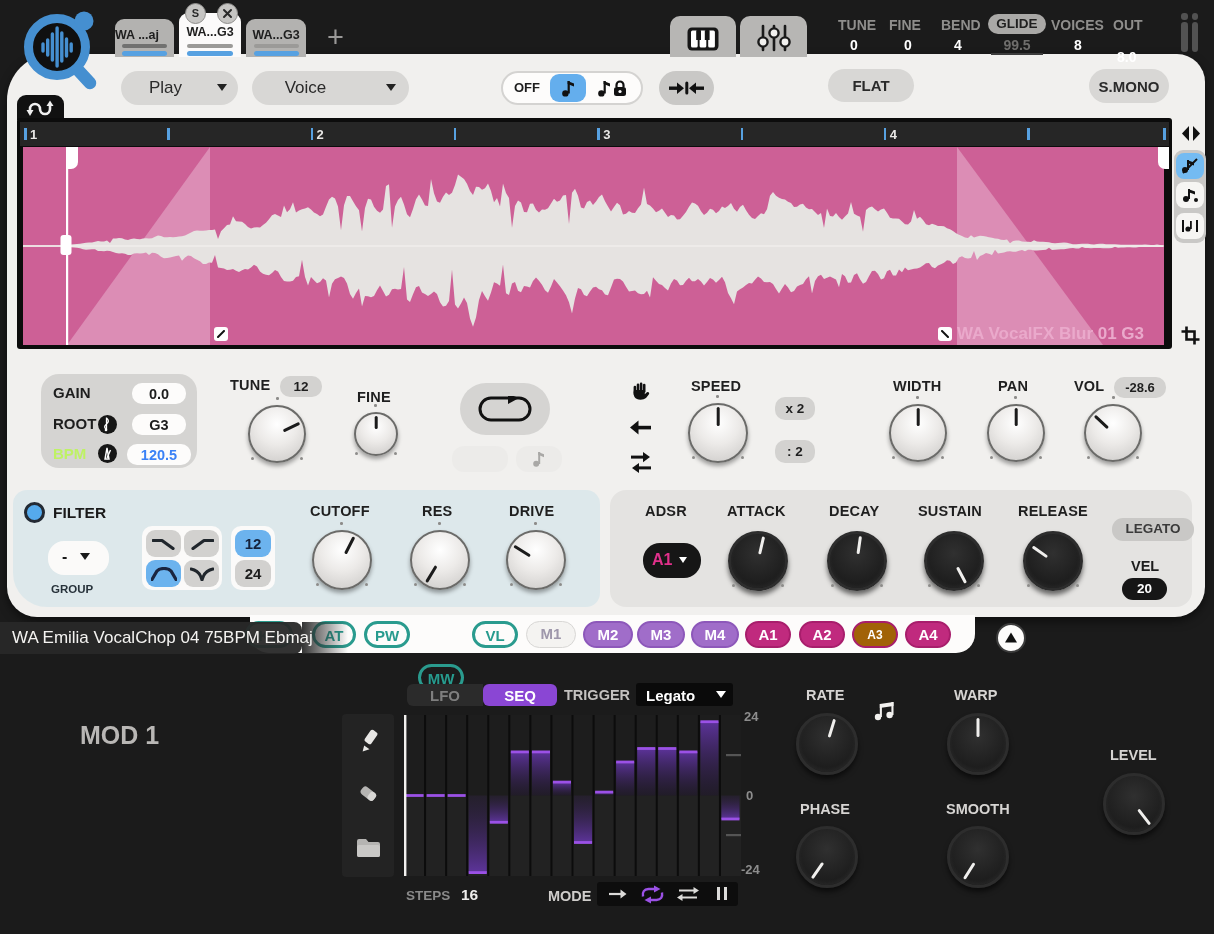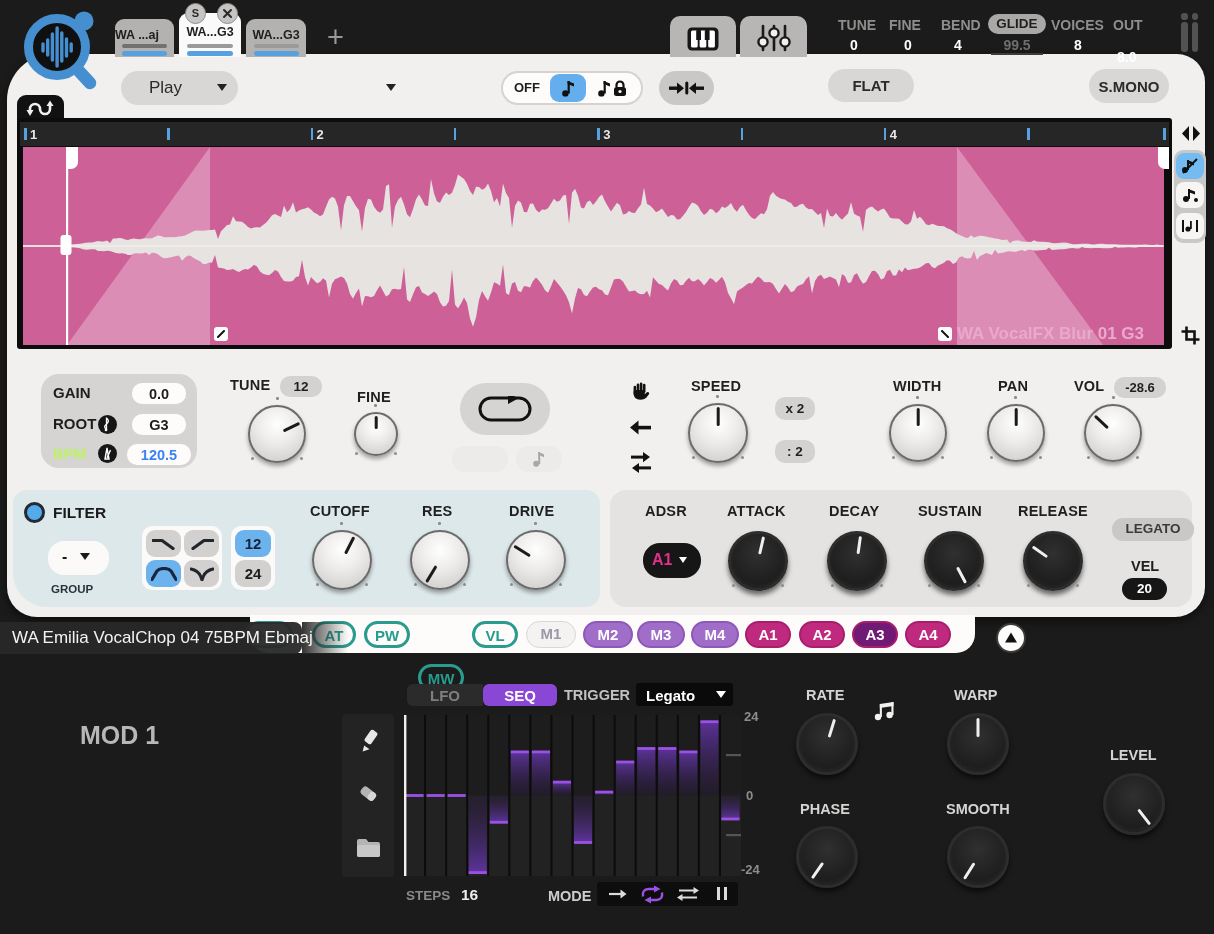--- a/index.html
+++ b/index.html
@@ -97,20 +97,23 @@
 <div class="abs b" style="left:1117px; top:37px; font-size:14px; color:#fff;margin-top:12px;">8.0</div>
 <div class="abs" style="left:1181px; top:13px; width:6.5px; height:7px; background:#525252; border-radius:3px;"></div>
 <div class="abs" style="left:1181px; top:22px; width:6.5px; height:30px; background:#525252; border-radius:3.2px;"></div>
 <div class="abs" style="left:1191.5px; top:13px; width:6.5px; height:7px; background:#525252; border-radius:3px;"></div>
 <div class="abs" style="left:1191.5px; top:22px; width:6.5px; height:30px; background:#525252; border-radius:3.2px;"></div>
 
 <div class="pill" style="left:121px; top:71px; width:117px; height:34px;">
       <span style="font-size:17px; margin-right:28px;">Play</span>
     </div>
 <span class="abs caret" style="left:217px; top:84px; border-top-color:#222;"></span>
+<div class="pill" style="left:252px; top:71px; width:157px; height:34px;">
+      <span style="font-size:17px; margin-right:50px;">Voice</span>
+    </div>
 <span class="abs caret" style="left:386px; top:84px; border-top-color:#222;"></span>
 
 <div class="abs" style="left:501px; top:71px; width:142px; height:34px; background:#fdfcfb; border:2px solid #d4d3d1; border-radius:17px;"></div>
 <div class="abs b" style="left:505px; top:80px; width:44px; text-align:center; font-size:13px; color:#1d1d1d;">OFF</div>
 <div class="abs" style="left:550px; top:74px; width:36px; height:28px; background:#64aeed; border-radius:9px;"></div>
 <svg class="abs" style="left:562px; top:80px;" width="13" height="17" viewBox="0 0 13 17">
       <circle cx="3.4" cy="13.4" r="3.2" fill="#111"></circle>
       <rect x="5.6" y="1" width="2.2" height="12.5" fill="#111"></rect>
       <path d="M5.6 1 L12 3.5 L12 6.5 L5.6 4 Z" fill="#111"></path>
     </svg>
@@ -440,21 +443,21 @@
 <div class="abs b" style="left:312px; top:621px; width:44px; height:27px; border-radius:14px; background:transparent; border:3px solid #2a9b8e; color:#279b8e; font-size:15px; text-align:center; line-height:24px;">AT</div>
 <div class="abs b" style="left:364px; top:621px; width:46px; height:27px; border-radius:14px; background:transparent; border:3px solid #2a9b8e; color:#279b8e; font-size:15px; text-align:center; line-height:24px;">PW</div>
 <div class="abs b" style="left:418px; top:621px; width:46px; height:27px; border-radius:14px; background:transparent; border:3px solid #2a9b8e; color:#279b8e; font-size:15px; text-align:center; line-height:24px;margin-top:43px;">MW</div>
 <div class="abs b" style="left:472px; top:621px; width:46px; height:27px; border-radius:14px; background:transparent; border:3px solid #2a9b8e; color:#279b8e; font-size:15px; text-align:center; line-height:24px;">VL</div>
 <div class="abs b" style="left:526px; top:621px; width:50px; height:27px; border-radius:14px; background:#f4f3f1; border:1px solid #d8d7d5; color:#9e97ab; font-size:15px; text-align:center; line-height:24px;">M1</div>
 <div class="abs b" style="left:583px; top:621px; width:50px; height:27px; border-radius:14px; background:#a06dc9; border:2px solid #8d58ba; color:#fff; font-size:15px; text-align:center; line-height:24px;">M2</div>
 <div class="abs b" style="left:637px; top:621px; width:48px; height:27px; border-radius:14px; background:#a06dc9; border:2px solid #8d58ba; color:#fff; font-size:15px; text-align:center; line-height:24px;">M3</div>
 <div class="abs b" style="left:691px; top:621px; width:48px; height:27px; border-radius:14px; background:#a06dc9; border:2px solid #8d58ba; color:#fff; font-size:15px; text-align:center; line-height:24px;">M4</div>
 <div class="abs b" style="left:745px; top:621px; width:46px; height:27px; border-radius:14px; background:#c02a7e; border:2px solid #a81e6c; color:#fff; font-size:15px; text-align:center; line-height:24px;">A1</div>
 <div class="abs b" style="left:799px; top:621px; width:46px; height:27px; border-radius:14px; background:#c02a7e; border:2px solid #a81e6c; color:#fff; font-size:15px; text-align:center; line-height:24px;">A2</div>
-<div class="abs b" style="left:852px; top:621px; width:46px; height:27px; border-radius:14px; background:#701a75; border:2px solid #a81e6c; color:#fff; font-size:15px; text-align:center; line-height:24px;">A3</div>
+<div class="abs b" style="left:852px; top:621px; width:46px; height:27px; border-radius:14px; background:#a16207; border:2px solid #a81e6c; color:#fff; font-size:12px; text-align:center; line-height:24px;">A3</div>
 <div class="abs b" style="left:905px; top:621px; width:46px; height:27px; border-radius:14px; background:#c02a7e; border:2px solid #a81e6c; color:#fff; font-size:15px; text-align:center; line-height:24px;">A4</div>
 <div class="abs" style="left:996px; top:623px; width:30px; height:30px; border-radius:50%; background:#fdfcfb; border:2px solid #3c3c3c;"></div>
 <svg class="abs" style="left:1004px; top:631px;" width="14" height="13" viewBox="0 0 14 13">
       <path d="M7 1.5 L13 11.5 H1 Z" fill="#111"></path>
     </svg>
 
 <div class="abs" style="left:0px; top:622px; width:302px; height:32px; background:rgba(40,40,40,0.95); border-radius:0 8px 8px 0;"></div>
 <div class="abs" style="left:302px; top:622px; width:46px; height:32px; background:linear-gradient(90deg, rgba(40,40,40,0.95), rgba(40,40,40,0));"></div>
 <div class="abs" style="left:12px; top:628px; font-size:17px; color:#f4f3f1;">WA Emilia VocalChop 04 75BPM Ebmaj</div>
 

